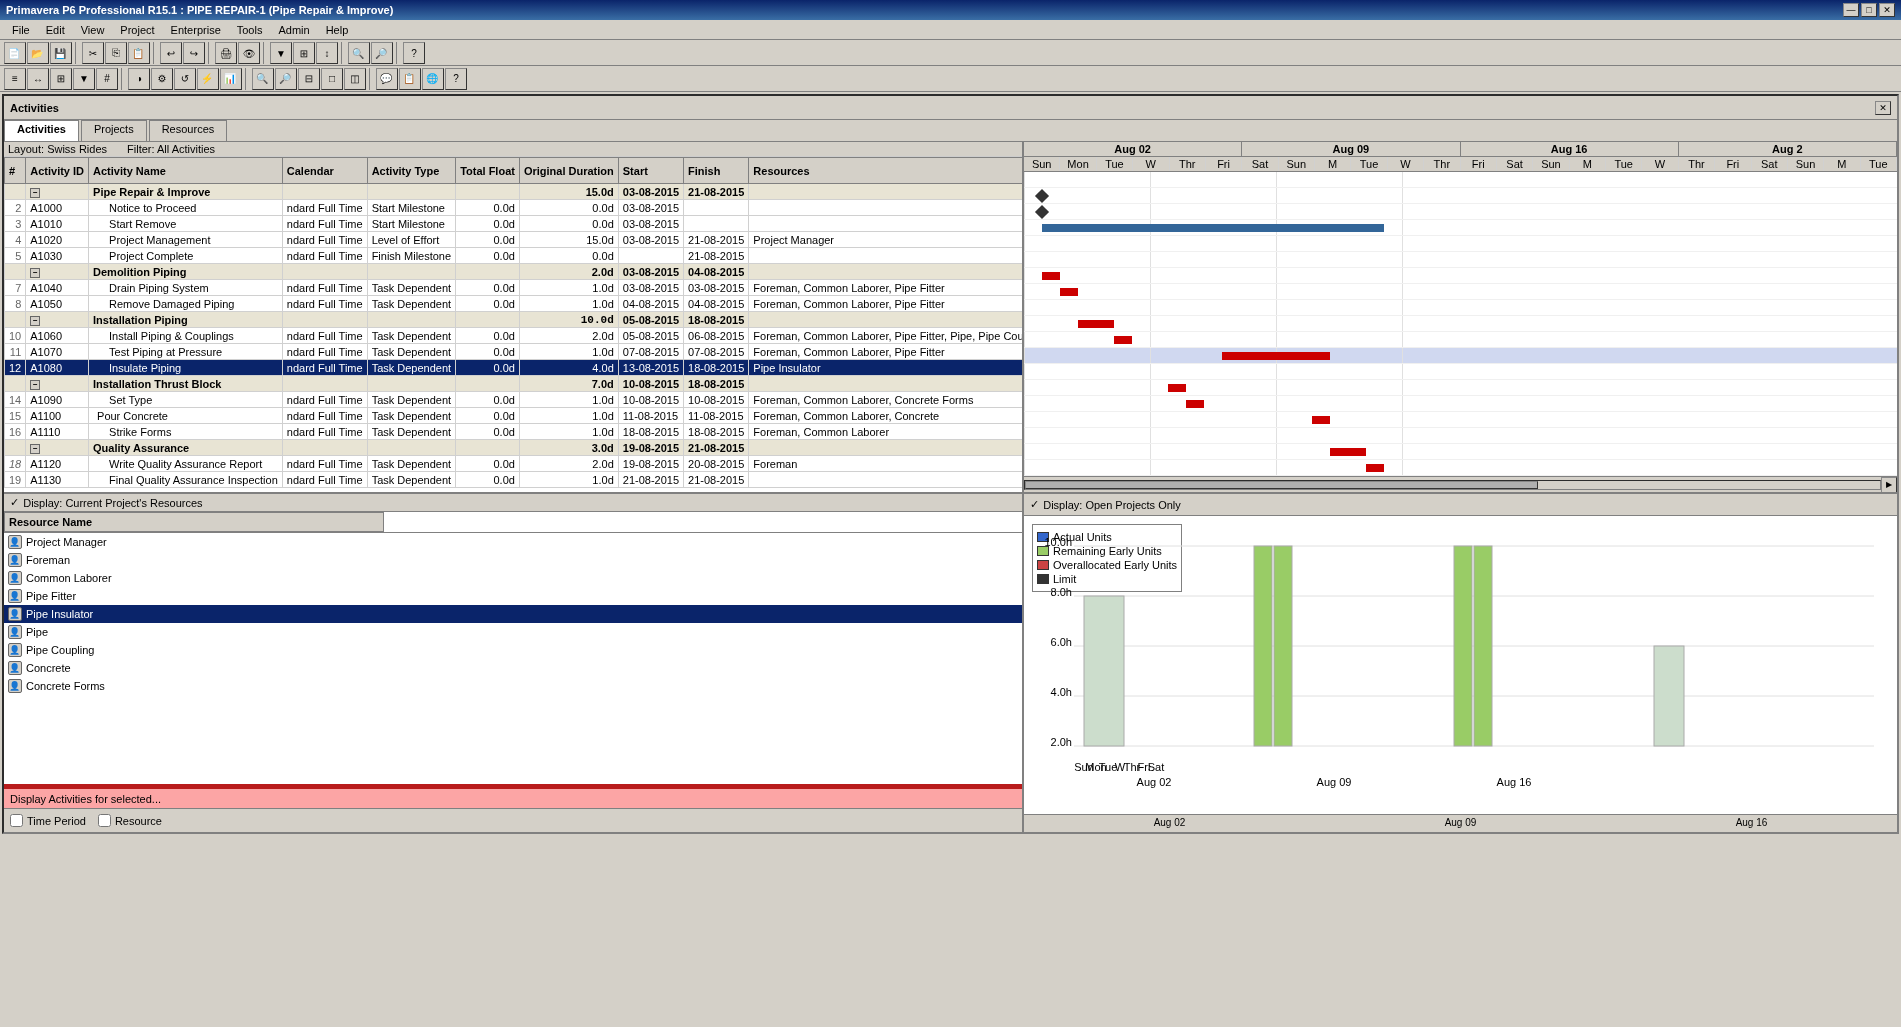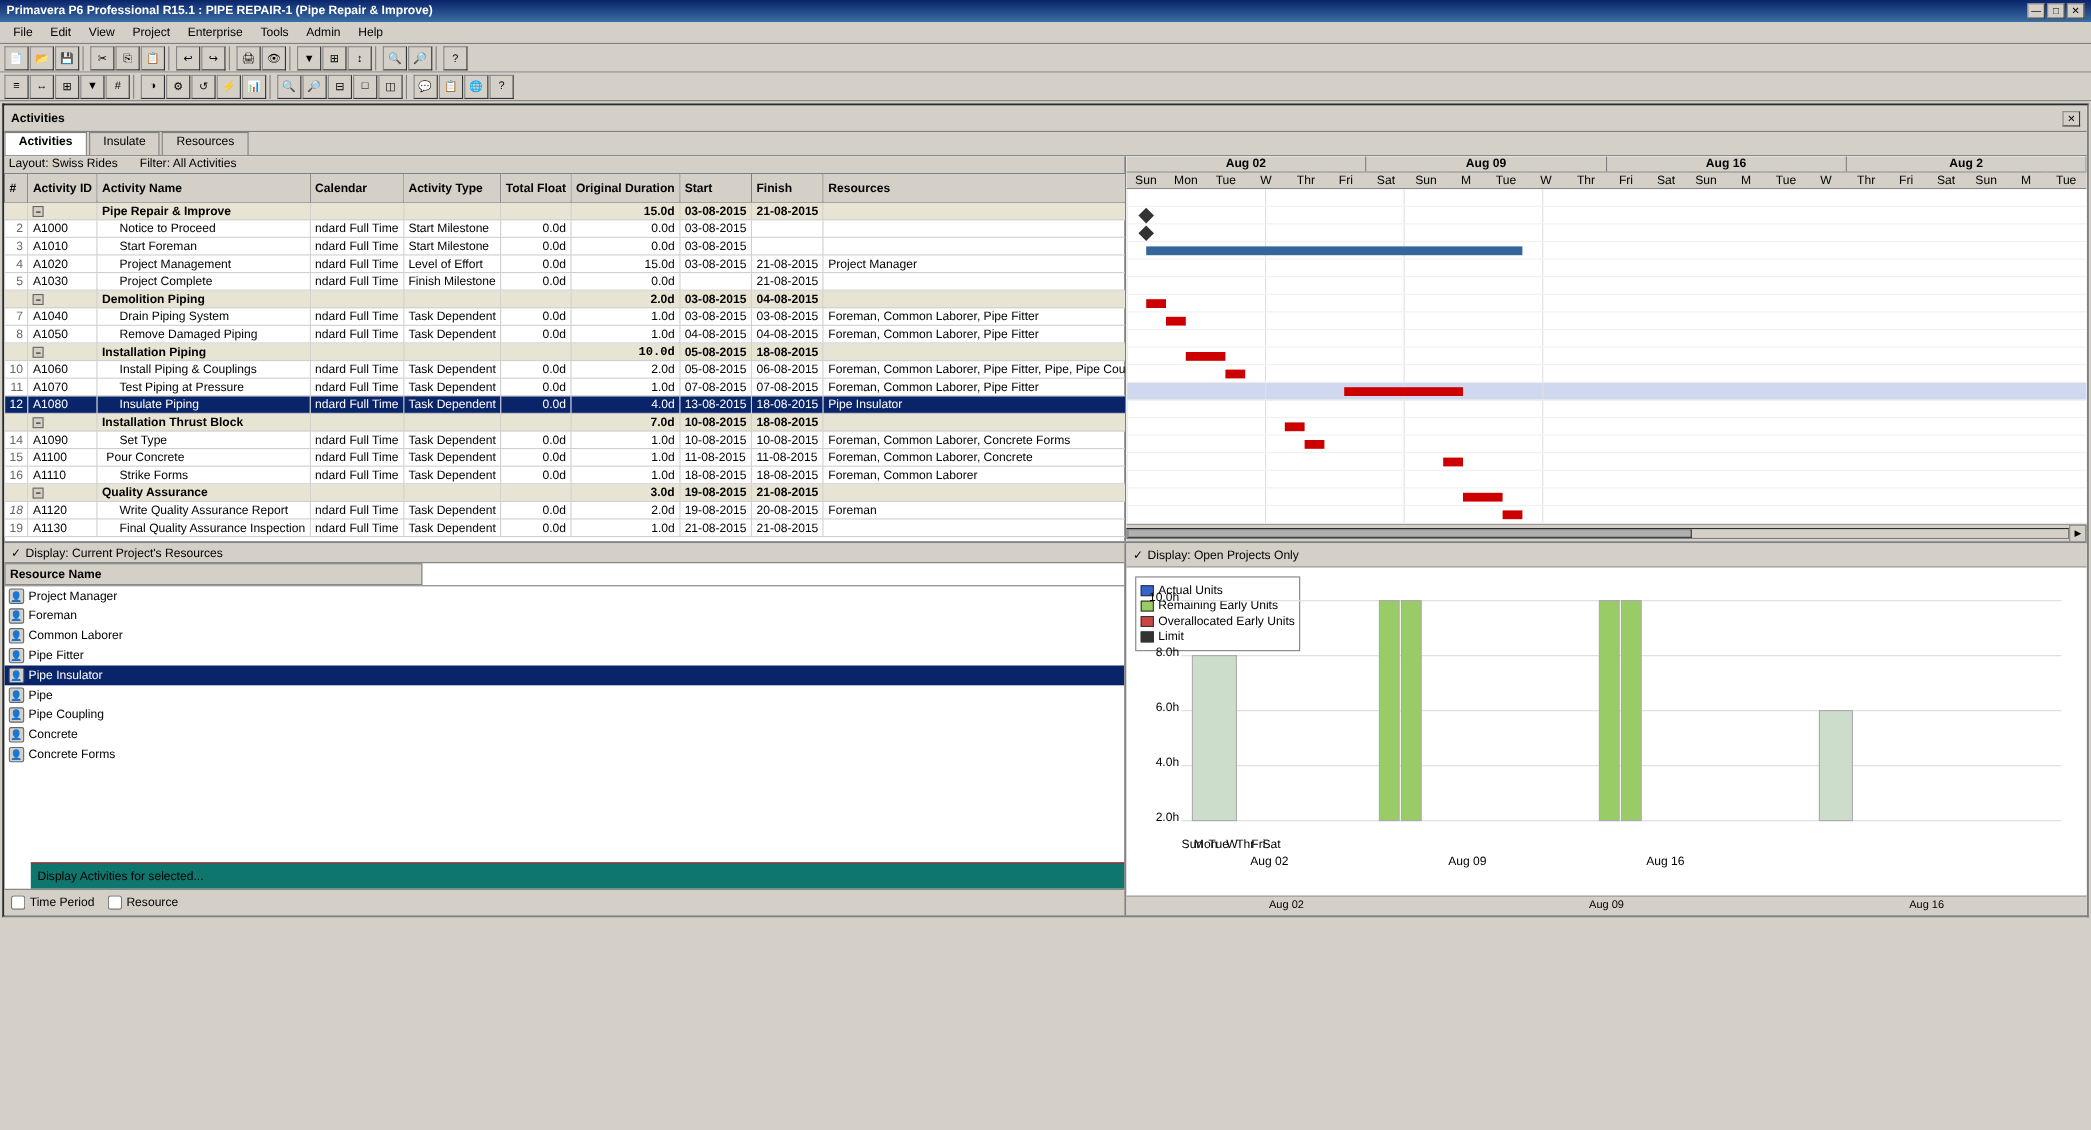--- a/index.html
+++ b/index.html
@@ -54,21 +54,21 @@
     
     
     .bottom-split { height: 340px; display: flex; border-top: 2px solid #808080; }
     .resource-panel { width: 1020px; min-width: 1020px; display: flex; flex-direction: column; border-right: 2px solid #808080; }
     .resource-header { background: #d4d0c8; padding: 2px 6px; font-size: 11px; border-bottom: 1px solid #808080; display: flex; align-items: center; gap: 4px; }
     .resource-col-header { background: #d4d0c8; padding: 2px 4px; border-bottom: 1px solid #808080; font-weight: bold; font-size: 11px; border: 1px solid #808080; height: 20px; display: flex; align-items: center; }
     .resource-list { flex: 1; overflow: auto; }
     .resource-row { display: flex; align-items: center; padding: 1px 4px; height: 18px; gap: 4px; }
     .resource-row.selected { background: #0a246a; color: white; }
     .resource-icon { width: 14px; height: 14px; background: #d4d0c8; border: 1px solid #666; border-radius: 2px; display: flex; align-items: center; justify-content: center; font-size: 8px; flex-shrink: 0; }
-    .resource-footer { background: #0f766e; border-top: 1px solid #b91c1c; padding: 2px 6px; font-size: 11px; height: 24px; display: flex; align-items: center; margin-left: 24px; }
+    .resource-footer { background: #fca5a5; border-top: 5px solid #b91c1c; padding: 2px 6px; font-size: 11px; height: 24px; display: flex; align-items: center; }
     .footer-checkboxes { display: flex; gap: 12px; align-items: center; background: #d4d0c8; padding: 2px 6px; border-top: 1px solid #808080; height: 24px; }
     .footer-checkbox { display: flex; align-items: center; gap: 4px; }
     
     .chart-panel { flex: 1; display: flex; flex-direction: column; overflow: hidden; }
     .chart-header { background: #d4d0c8; padding: 2px 6px; font-size: 11px; border-bottom: 1px solid #808080; display: flex; align-items: center; gap: 4px; height: 22px; }
     .chart-body { flex: 1; background: white; position: relative; overflow: hidden; }
     .chart-legend { position: absolute; top: 8px; left: 8px; background: white; border: 1px solid #808080; padding: 4px; font-size: 10px; }
     .legend-item { display: flex; align-items: center; gap: 4px; margin: 2px 0; }
     .legend-color { width: 12px; height: 10px; border: 1px solid #333; }
     
@@ -156,21 +156,21 @@
 
 <div class="activities-panel">
 
   <div class="panel-title">
     <span>Activities</span>
     <button style="background:#d4d0c8;border:1px outset #888;width:16px;height:14px;cursor:pointer;font-size:9px;">✕</button>
   </div>
 
   <div class="tabs">
     <div class="tab active">Activities</div>
-    <div class="tab">Insulate</div>
+    <div class="tab">Projects</div>
     <div class="tab">Resources</div>
   </div>
 
   <div class="content-area">
 
     <div class="table-section">
 
       <div class="filter-info">
         <span>Layout: Swiss Rides</span>
         <span>Filter: All Activities</span>
@@ -213,21 +213,21 @@
                 <td>Start Milestone</td>
                 <td style="text-align: right;">0.0d</td>
                 <td style="text-align: right;">0.0d</td>
                 <td>03-08-2015</td>
                 <td></td>
                 <td></td>
               </tr>
               <tr>
                 <td style="text-align: right; color: rgb(102, 102, 102);">3</td>
                 <td>A1010</td>
-                <td style="padding-left: 20px;">Start Foreman</td>
+                <td style="padding-left: 20px;">Start Remove</td>
                 <td>ndard Full Time</td>
                 <td>Start Milestone</td>
                 <td style="text-align: right;">0.0d</td>
                 <td style="text-align: right;">0.0d</td>
                 <td>03-08-2015</td>
                 <td></td>
                 <td></td>
               </tr>
               <tr>
                 <td style="text-align: right; color: rgb(102, 102, 102);">4</td>

